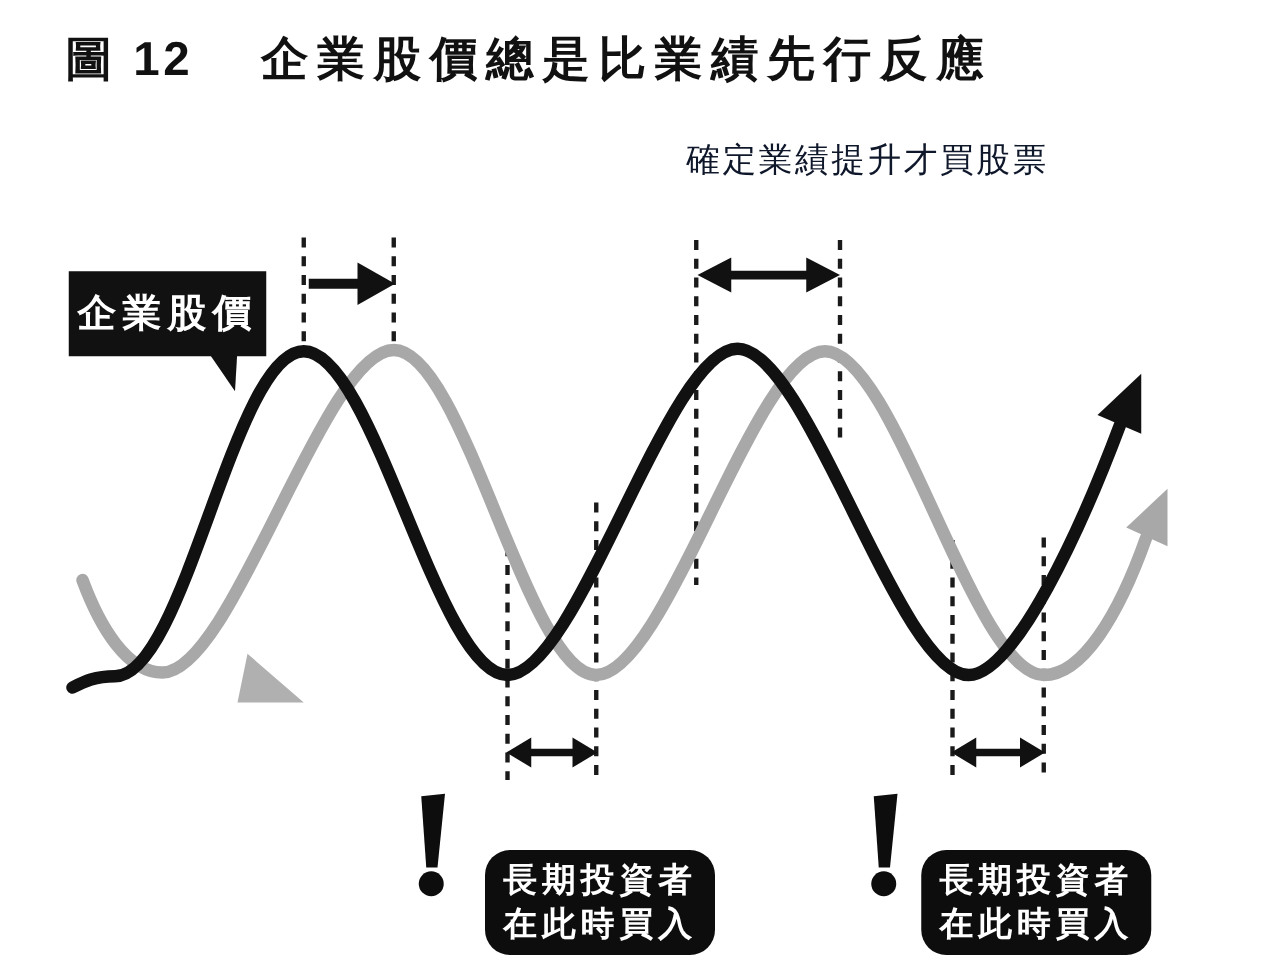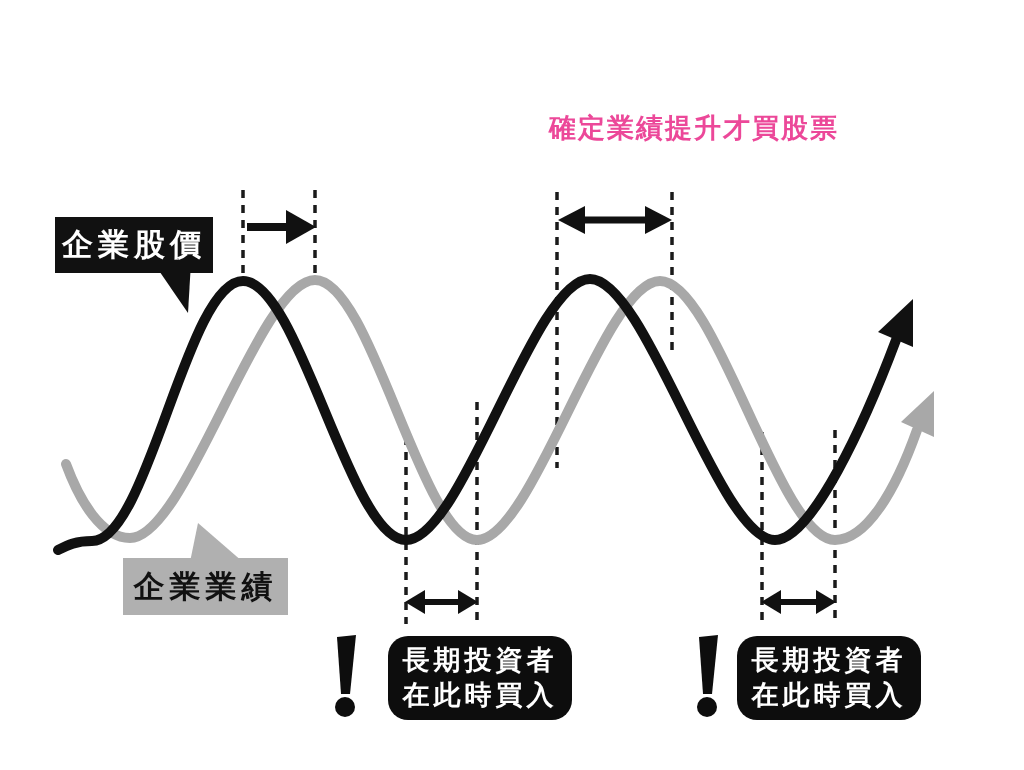--- a/index.html
+++ b/index.html
@@ -5,34 +5,34 @@
   html,body{margin:0;padding:0;background:#ffffff;}
   body{width:1024px;height:770px;font-family:"Liberation Sans","DejaVu Sans",sans-serif;}
   .canvas{position:relative;width:1024px;height:770px;background:#fff;overflow:hidden;}
   .canvas svg{position:absolute;left:0;top:0;}
 
   .title-row{position:absolute;left:52px;top:22px;font-size:38px;font-weight:bold;
              color:#111;white-space:nowrap;}
   .title-row .fig{display:inline-block;margin-right:54px;letter-spacing:3px;}
   .title-row .main{display:inline-block;letter-spacing:7px;}
 
-  .note{position:absolute;font-weight:bold;color:#ec4899;white-space:nowrap;}
+  .note{position:absolute;font-weight:normal;color:#0f172a;white-space:nowrap;}
   .note-price-leads{left:218px;top:143px;font-size:28px;letter-spacing:4px;}
   .note-confirm{left:549px;top:111px;font-size:27px;line-height:34px;letter-spacing:2px;}
 
   .callout{position:absolute;display:flex;align-items:center;justify-content:center;
            font-weight:bold;white-space:nowrap;}
-  .callout-black{left:55px;top:217px;width:158px;height:56px;background:#111;color:#fff;
+  .callout-black{left:55px;top:217px;width:158px;height:68px;background:#111;color:#fff;
                  font-size:31px;letter-spacing:5px;}
   .callout-gray{left:123px;top:558px;width:165px;height:57px;background:#b0b0b0;color:#111;
                 font-size:31px;letter-spacing:5px;}
 
   .buy-box{position:absolute;width:184px;height:84px;background:#0d0d0d;border-radius:20px;
            color:#fff;font-size:27px;font-weight:bold;display:flex;flex-direction:column;
-           align-items:center;justify-content:center;line-height:35px;letter-spacing:4px;}
+           align-items:center;justify-content:center;line-height:35px;letter-spacing:4px;margin-top:44px;}
   .buy-box-1{left:388px;top:636px;}
   .buy-box-2{left:737px;top:636px;}
 </style>
 </head>
 <body>
 
 <div class="canvas">
 
   <svg width="1024" height="770" viewBox="0 0 1024 770">
 
@@ -94,29 +94,31 @@
     <g fill="#0d0d0d">
       <polygon points="337,637 356,635 350,694 341,694"></polygon>
       <circle cx="345" cy="707" r="10"></circle>
     </g>
     <g fill="#0d0d0d">
       <polygon points="699,637 718,635 712,694 703,694"></polygon>
       <circle cx="707" cy="707" r="10"></circle>
     </g>
   </svg>
 
+  <div class="title-row">
+    <span class="fig">圖 12</span><span class="main">企業股價總是比業績先行反應</span>
+  </div>
 
 
   <div class="note note-confirm">
     <div>確定業績提升才買股票</div>
   </div>
 
   <div class="callout callout-black">企業股價</div>
 
-  <div class="callout callout-gray">企業業績</div>
 
   <div class="buy-box buy-box-1">
     <div>長期投資者</div>
     <div>在此時買入</div>
   </div>
   <div class="buy-box buy-box-2">
     <div>長期投資者</div>
     <div>在此時買入</div>
   </div>
 

